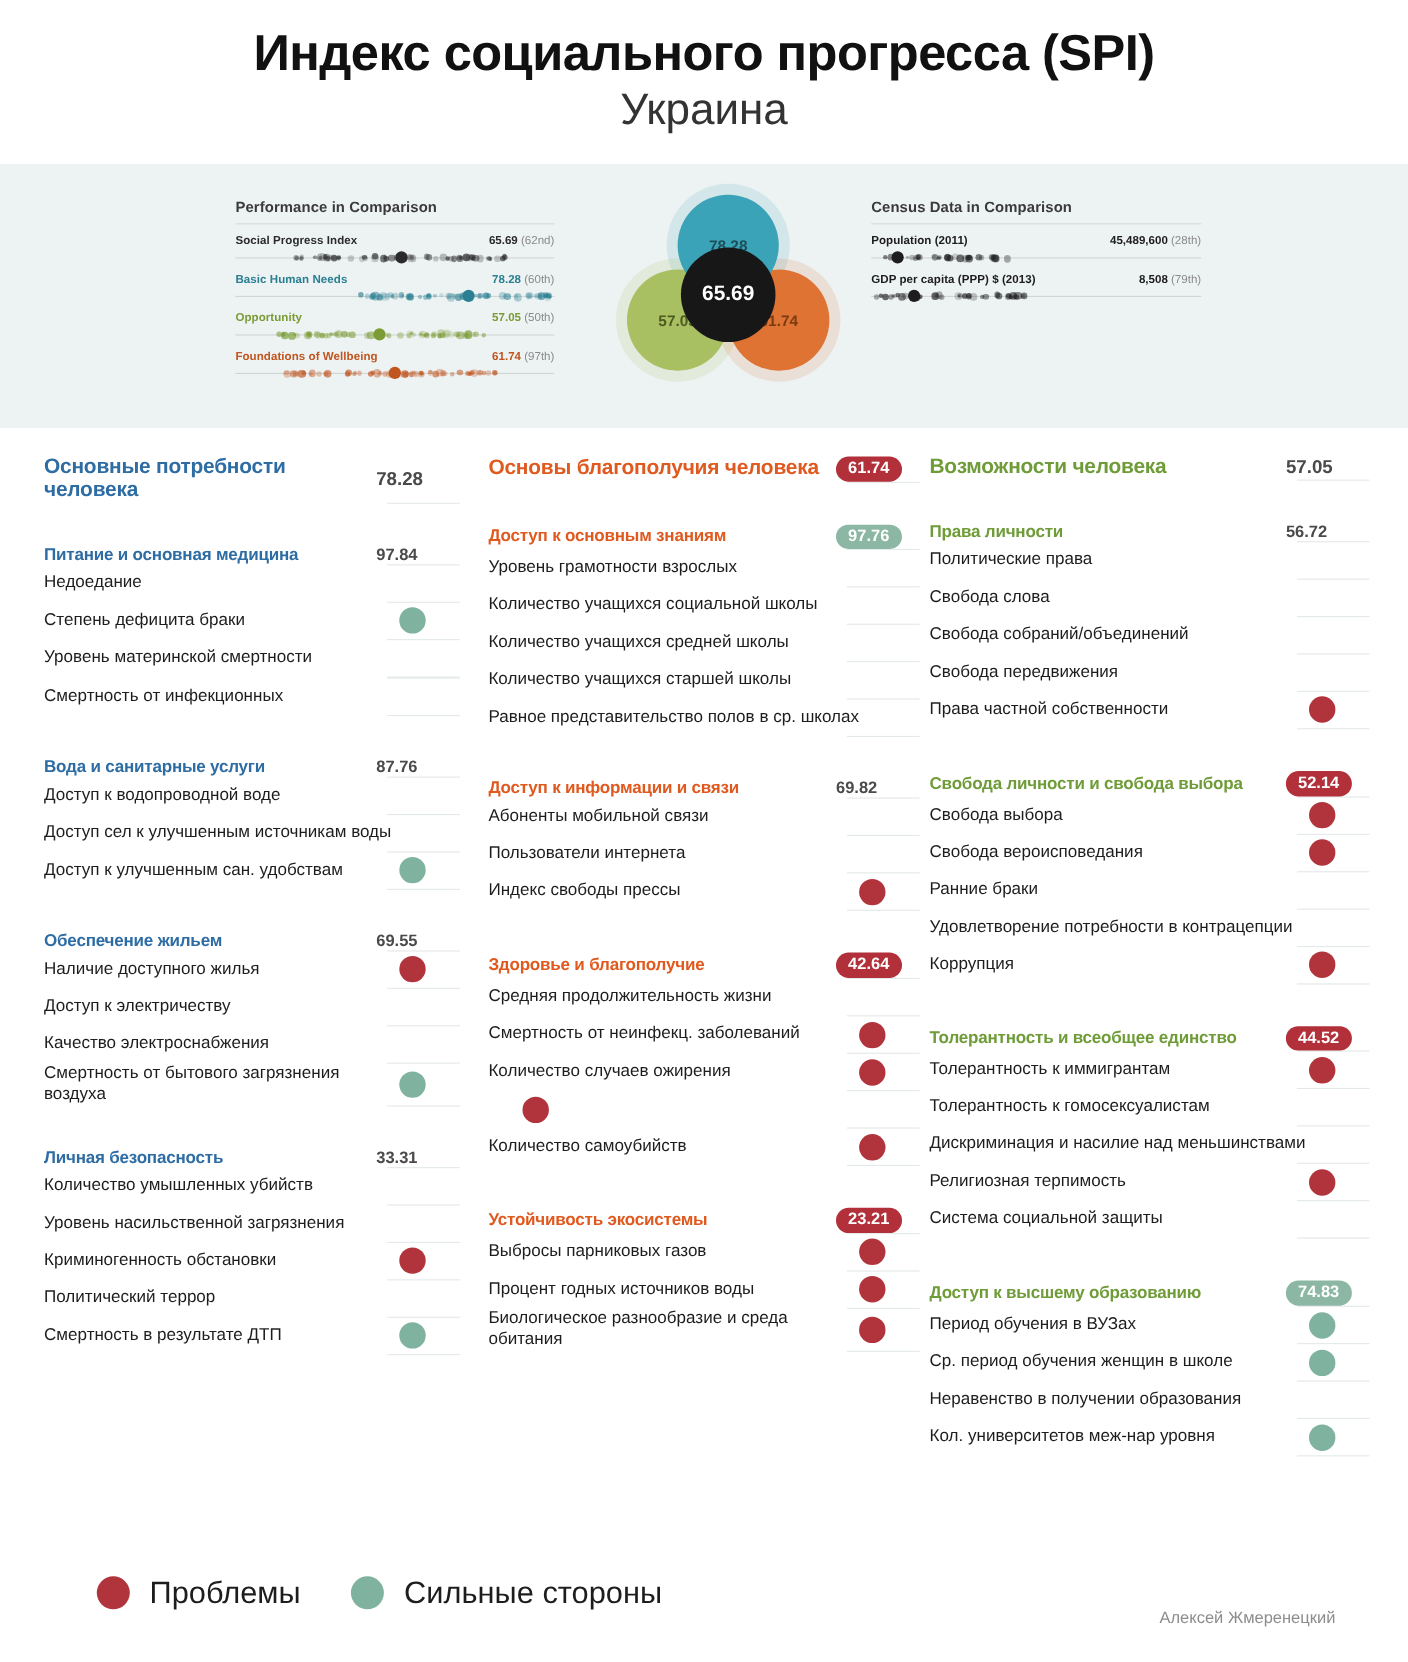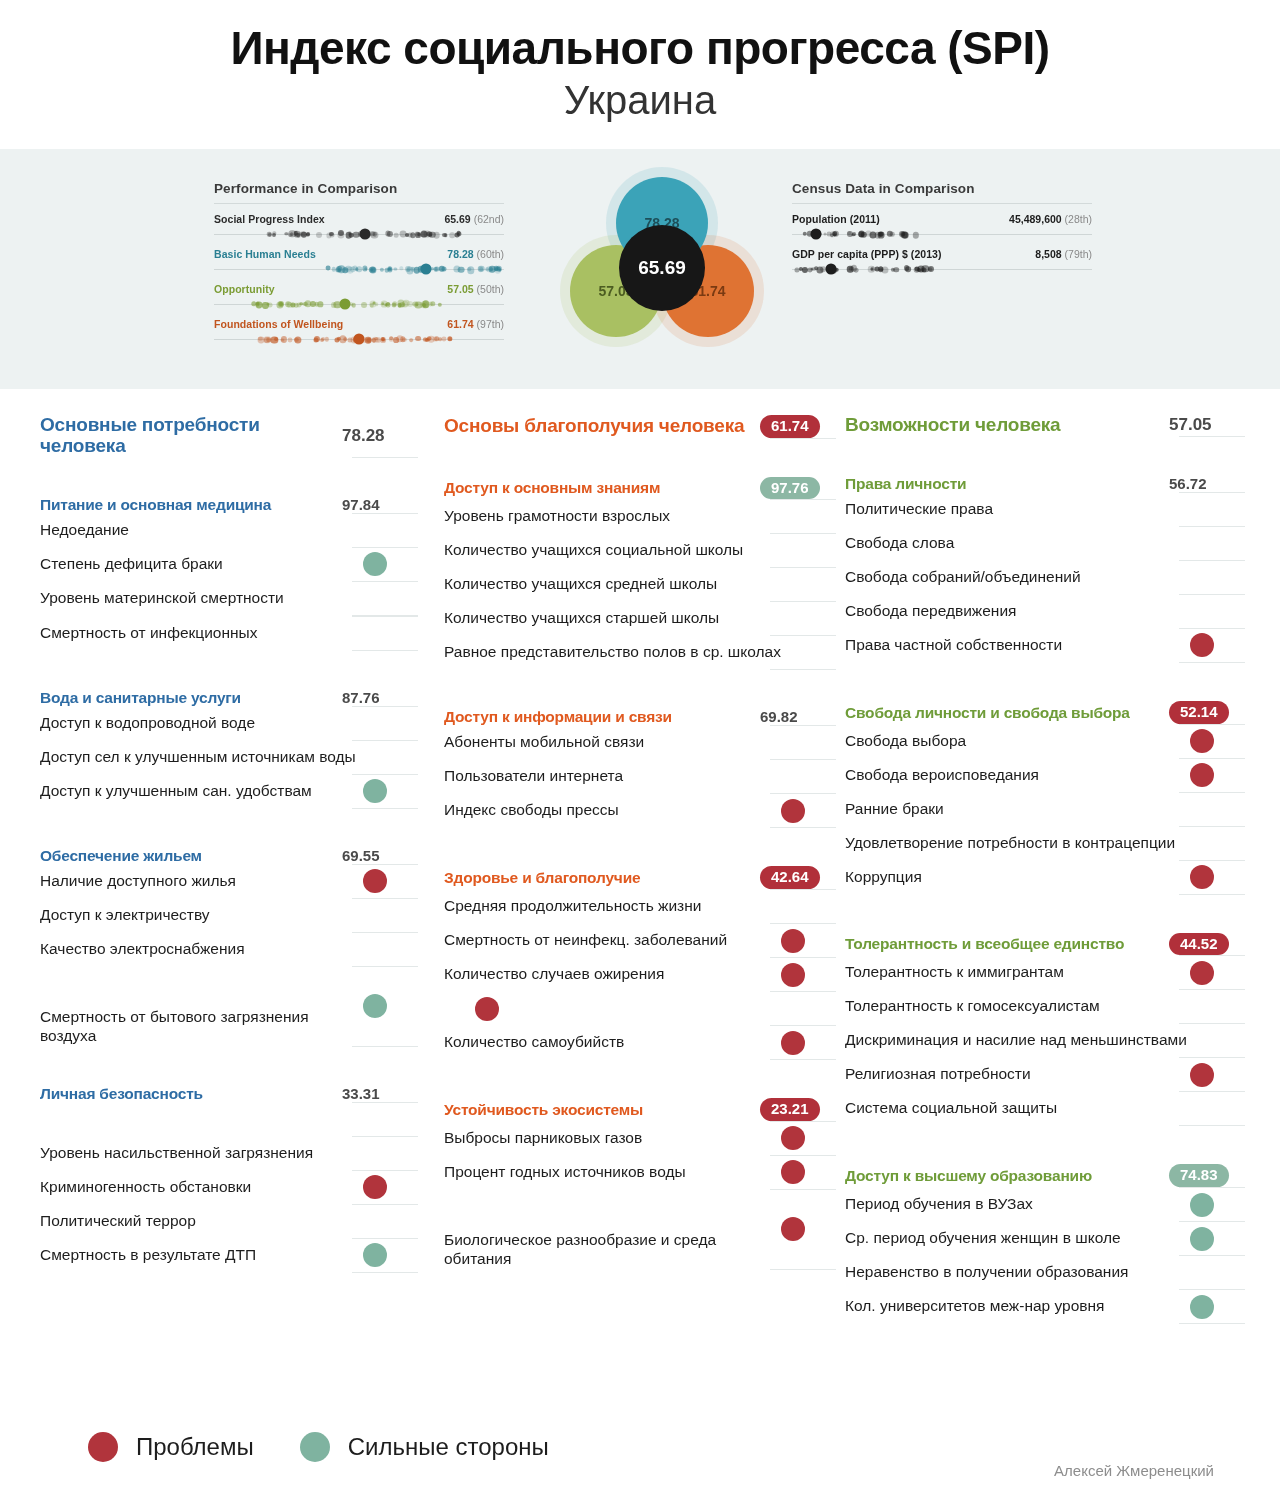--- a/index.html
+++ b/index.html
@@ -93,39 +93,39 @@
   .pill-red{background:#b1303a;}
   .pill-green{background:#8cb7a4;}
   .rule{height:1px;background:#e3e8e8;margin-left:0;}
   .row{
     display:flex;align-items:center;min-height:33px;
   }
   .row .lbl{
     font-size:15.5px;color:#1d1d1d;line-height:1.22;padding-right:4px;
     white-space:nowrap;
   }
-  .row .lbl.wrap{white-space:normal;margin-top:41px;}
+  .row .lbl.wrap{white-space:normal;}
   .dot{width:24px;height:24px;border-radius:50%;display:block;}
   .dot-red{background:#b1343c;}
   .dot-green{background:#7fb3a0;}
   .gap-lg{height:38px;}
   
   .linecell{
     width:86px;flex:0 0 86px;display:flex;align-items:center;justify-content:center;
     align-self:stretch;position:relative;
   }
   .linecell .dot{position:relative;z-index:2;}
   .lbl-cell{flex:1 1 auto;display:flex;align-items:center;min-height:33px;}
   
   .legend{
     position:absolute;left:88px;top:1432px;display:flex;align-items:center;gap:46px;
   }
   .legend-item{display:flex;align-items:center;gap:18px;}
   .legend-dot{width:30px;height:30px;border-radius:50%;}
-  .legend-text{font-size:24px;color:#1d1d1d;}
+  .legend-text{font-size:28px;color:#1d1d1d;}
   .credit{
     position:absolute;right:66px;top:1462px;font-size:15px;color:#8d8d8d;
   }
 </style>
 </head>
 <body>
 
 <div class="title-block">
   <div class="title-main">Индекс социального прогресса (SPI)</div>
   <div class="title-sub">Украина</div>
@@ -640,20 +640,23 @@
       <div class="rule" style="margin-left: auto; width: 66px;"></div>
       <div class="gap-lg"></div>
       <div class="grp-head sub-head">
         <span class="lbl h-blue">Личная безопасность</span>
         <div class="scorecell">
           <span class="score-plain">33.31</span>
         </div>
       </div>
       <div class="rule" style="margin-left: auto; width: 66px;"></div>
       <div class="row">
+        <div class="lbl-cell">
+          <span class="lbl">Количество умышленных убийств</span>
+        </div>
         <div class="linecell"></div>
       </div>
       <div class="rule" style="margin-left: auto; width: 66px;"></div>
       <div class="row">
         <div class="lbl-cell">
           <span class="lbl">Уровень насильственной загрязнения</span>
         </div>
         <div class="linecell"></div>
       </div>
       <div class="rule" style="margin-left: auto; width: 66px;"></div>
@@ -977,21 +980,21 @@
       <div class="rule" style="margin-left: auto; width: 66px;"></div>
       <div class="row">
         <div class="lbl-cell">
           <span class="lbl">Дискриминация и насилие над меньшинствами</span>
         </div>
         <div class="linecell"></div>
       </div>
       <div class="rule" style="margin-left: auto; width: 66px;"></div>
       <div class="row">
         <div class="lbl-cell">
-          <span class="lbl">Религиозная потребности</span>
+          <span class="lbl">Религиозная терпимость</span>
         </div>
         <div class="linecell">
           <span class="dot dot-red"></span>
         </div>
       </div>
       <div class="rule" style="margin-left: auto; width: 66px;"></div>
       <div class="row">
         <div class="lbl-cell">
           <span class="lbl">Система социальной защиты</span>
         </div>

